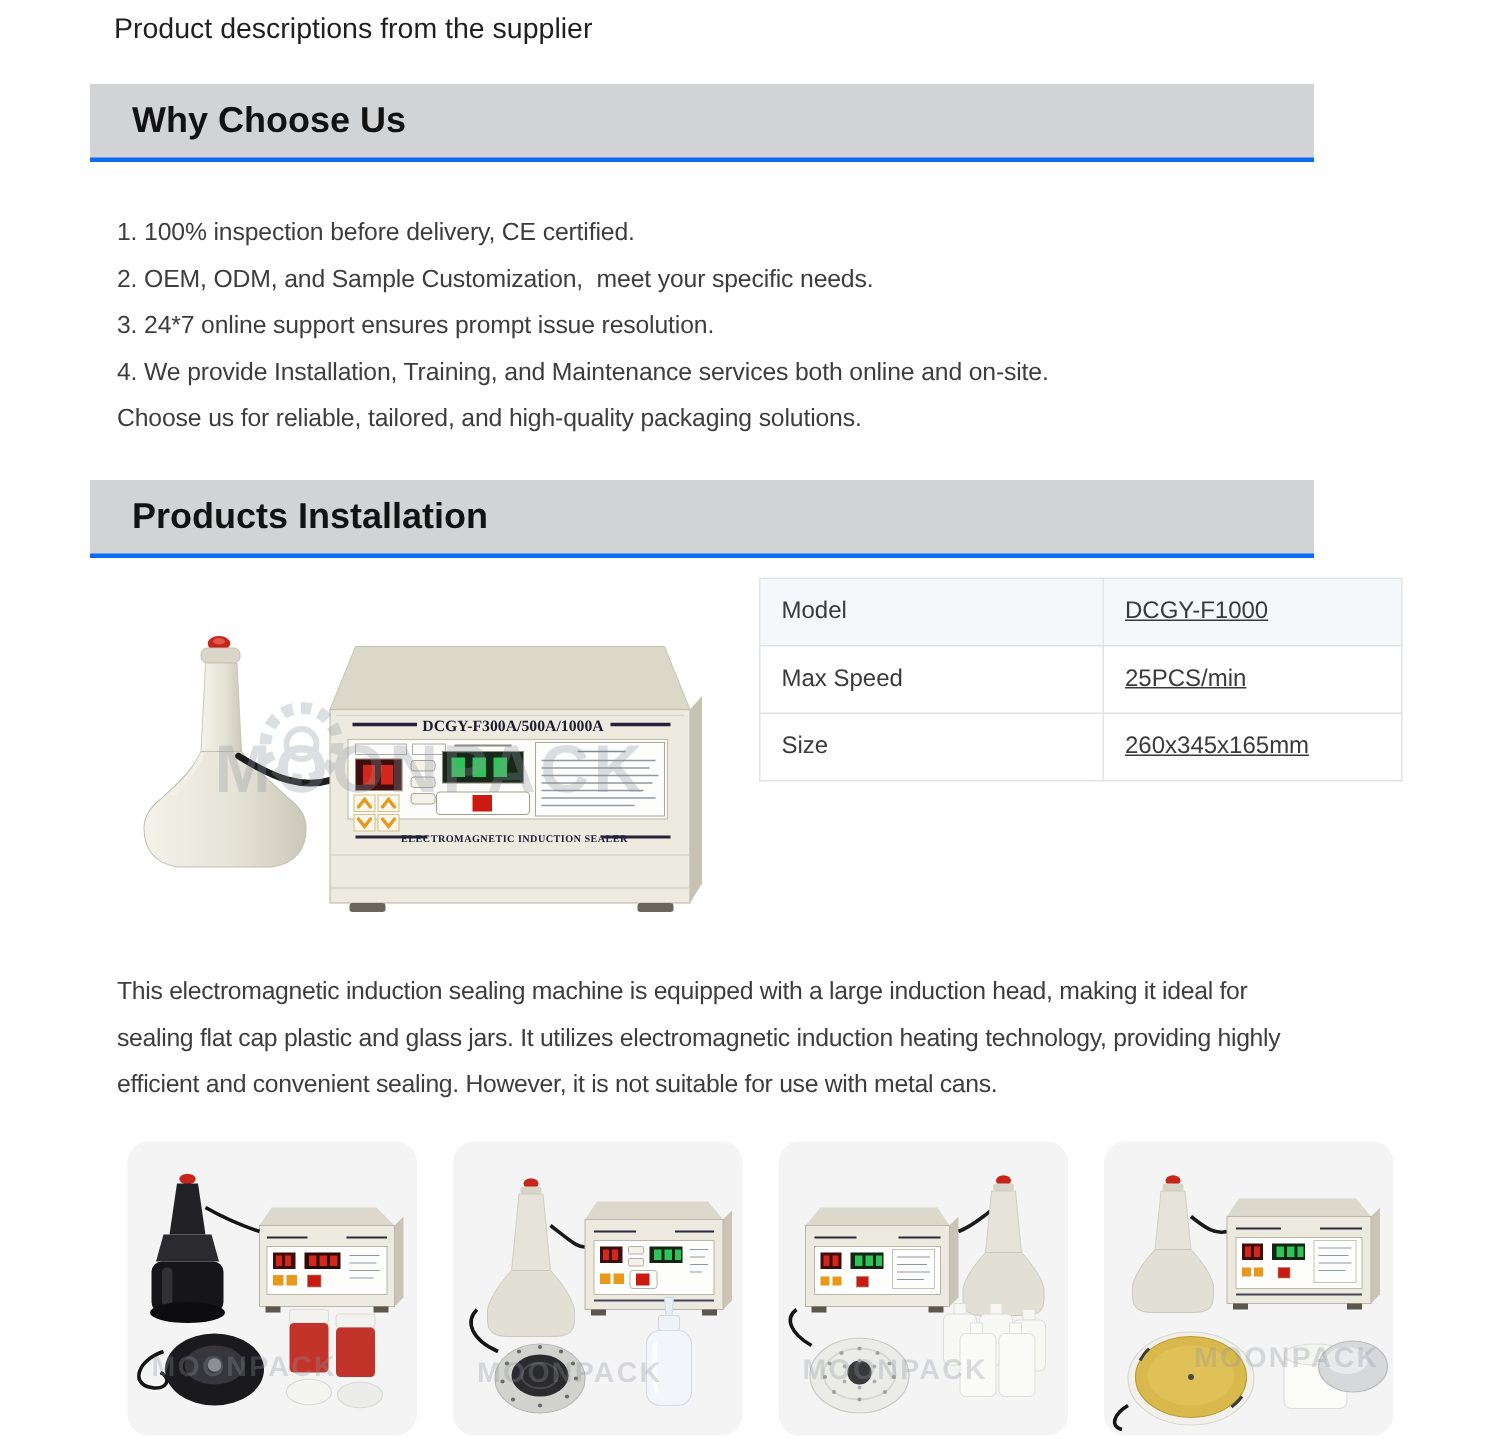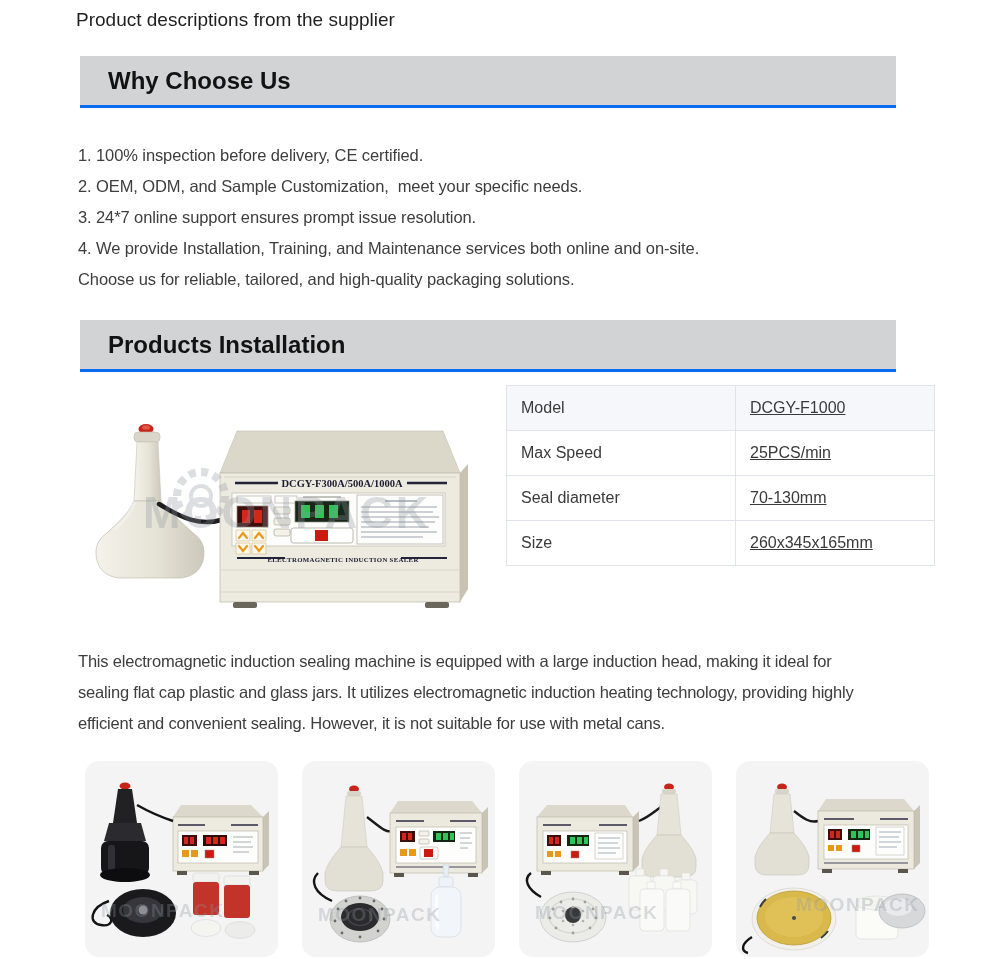--- a/index.html
+++ b/index.html
@@ -8,21 +8,21 @@
     width: 1001px; height: 959px;
     font-family: "Liberation Sans", "DejaVu Sans", sans-serif;
     position: relative; overflow: hidden;
     color: #3d3d3d;
   }
   .page-title {
     padding: 9px 0 0 76px;
     font-size: 19px; font-weight: 400; color: #1f1f1f;
   }
   .section-bar {
-    margin: 25px 0 0 80px;
+    margin: 25px 0 0 60px;
     width: 816px; height: 52px;
     background: var(--header-bar-bg, #d2d3d4);
     border-bottom: 3px solid var(--accent-blue, #0b6cf3);
     display: flex; align-items: center;
   }
   .section-bar h2 {
     padding-left: 28px;
     font-size: 24px; font-weight: 700; color: #121212;
   }
   .points {
@@ -184,24 +184,20 @@
 
   <table class="spec-table">
     <tbody>
       <tr>
         <td class="k">Model</td>
         <td class="v">DCGY-F1000</td>
       </tr>
       <tr>
         <td class="k">Max Speed</td>
         <td class="v">25PCS/min</td>
-      </tr>
-      <tr>
-        <td class="k">Seal diameter</td>
-        <td class="v">70-130mm</td>
       </tr>
       <tr>
         <td class="k">Size</td>
         <td class="v">260x345x165mm</td>
       </tr>
     </tbody>
   </table>
 </div>
 
 <p class="paragraph">This electromagnetic induction sealing machine is equipped with a large induction head, making it ideal for sealing flat cap plastic and glass jars. It utilizes electromagnetic induction heating technology, providing highly efficient and convenient sealing. However, it is not suitable for use with metal cans.</p>

